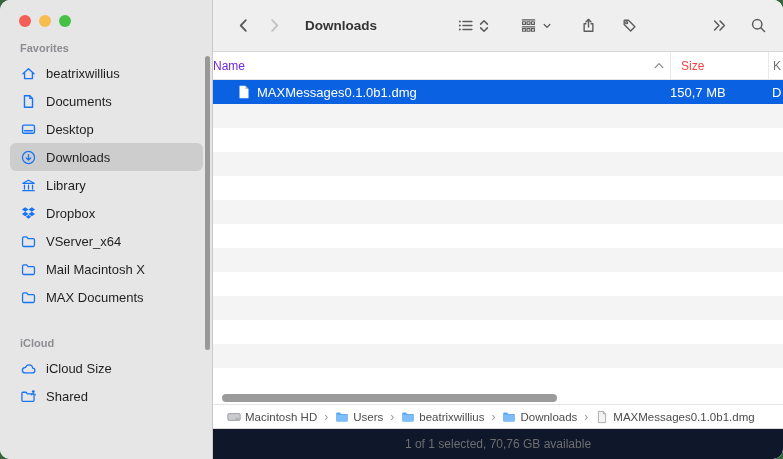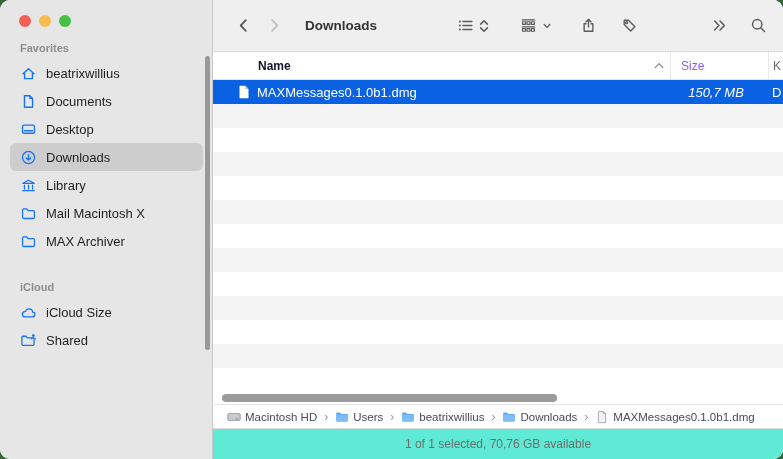--- a/index.html
+++ b/index.html
@@ -33,48 +33,48 @@
   .tb-spacer { flex: 1.1; }
   .tb-spacer2 { flex: 1; }
   .tb-group { margin-left: 30px; }
   .tb-share { margin-left: 28px; }
   .tb-tag   { margin-left: 24px; }
   .tb-search{ margin-left: 22px; }
 
   
   .list-header { height: 28px; flex-shrink: 0; display: flex; align-items: center; border-bottom: 1px solid #e3e3e3; font-size: 12px; background: #fff; }
   .col-name { flex: 1; min-width: 0; display: flex; align-items: center; }
-  .list-header .col-name { padding-left: 45px; color: #0f172a; font-weight: 700; }
+  .list-header .col-name { color: #6d28d9; font-weight: 400; }
   .hspacer { flex: 1; }
   .caret { width: 10px; height: 7px; color: #8b8b8b; margin-right: 6px; }
   .col-divider { width: 1px; height: 100%; background: #e8e8e8; }
   .col-size { width: 97px; }
-  .list-header .col-size { padding-left: 10px; color: #8b5cf6; font-weight: 400; }
+  .list-header .col-size { padding-left: 10px; color: #ef4444; font-weight: 400; }
   .col-kind { width: 14px; overflow: hidden; white-space: nowrap; }
   .list-header .col-kind { padding-left: 4px; color: #6f6f6f; font-weight: 400; }
 
   
   .rows { flex-shrink: 0; }
   .row { height: 24px; display: flex; align-items: center; font-size: 13px; color: #222; }
   .row.alt { background: #f4f4f5; }
   .row.selected { background: #0a61e1; color: #fff; }
   .row .col-name { padding-left: 25px; gap: 7px; }
-  .row .col-size { width: 98px; text-align: center; padding-right: 6px; font-style: italic; }
+  .row .col-size { width: 98px; text-align: left; padding-right: 6px; }
   .row .col-kind { width: 15px; padding-left: 4px; }
   .row-file-icn { width: 12px; height: 14px; flex-shrink: 0; }
   .row-label { white-space: nowrap; overflow: hidden; }
 
   
   .bottom-strip { height: 12px; flex-shrink: 0; position: relative; background: #fff; }
   .hscroll { position: absolute; left: 9px; top: 2px; width: 335px; height: 8px; border-radius: 4px; background: #9b9b9b; }
   .pathbar { height: 24px; flex-shrink: 0; border-top: 1px solid #e6e6e6; display: flex; align-items: center; padding: 0 14px; gap: 6px; font-size: 11.5px; color: #4c4c4c; overflow: hidden; white-space: nowrap; background: #fff; }
   .pb-item { display: flex; align-items: center; gap: 4px; flex-shrink: 0; }
   .pb-icn { width: 14px; height: 14px; flex-shrink: 0; }
   .pb-sep { color: #9b9b9b; font-size: 12px; margin: 0 1px; }
-  .statusbar { flex: 1; background: #5eead4; border-top: 1px solid #dadada; display: flex; align-items: center; justify-content: center; font-size: 12px; color: #6e6e6e; }
+  .statusbar { flex: 1; background: #0f172a; border-top: 1px solid #dadada; display: flex; align-items: center; justify-content: center; font-size: 12px; color: #6e6e6e; }
 </style>
 </head>
 <body>
 
 <div class="window">
   <aside class="sidebar">
     <div class="traffic">
         <span class="tl-dot" style="background: rgb(243, 95, 86);"></span>
         <span class="tl-dot" style="background: rgb(246, 190, 79);"></span>
         <span class="tl-dot" style="background: rgb(71, 193, 69);"></span>
@@ -119,33 +119,49 @@
         <div class="sb-item">
           <span class="icn">
             <svg viewBox="0 0 16 16">
               <path d="M2.6 5.9 L8 3.1 L13.4 5.9 M2.9 5.9 H13.1 M4.2 7.6 V11.3 M8 7.6 V11.3 M11.8 7.6 V11.3 M2.6 12.9 H13.4" fill="none" stroke="currentColor" stroke-linecap="round" stroke-linejoin="round" stroke-width="1.2"></path>
             </svg>
           </span>
           <span class="sb-label">Library</span>
         </div>
         <div class="sb-item">
           <span class="icn">
+            <svg viewBox="0 0 16 16" fill="currentColor">
+              <path d="M4.9 2.2 L8 4.3 L4.9 6.4 L1.8 4.3 Z M11.1 2.2 L14.2 4.3 L11.1 6.4 L8 4.3 Z M4.9 6.4 L8 8.5 L4.9 10.6 L1.8 8.5 Z M11.1 6.4 L14.2 8.5 L11.1 10.6 L8 8.5 Z M8 9.4 L10.5 11.1 L8 12.9 L5.5 11.1 Z"></path>
+            </svg>
+          </span>
+          <span class="sb-label">Dropbox</span>
+        </div>
+        <div class="sb-item">
+          <span class="icn">
             <svg viewBox="0 0 16 16">
               <path d="M2.4 4.8 C2.4 4.2 2.9 3.7 3.5 3.7 H6.2 L7.6 5.2 H12.5 C13.1 5.2 13.6 5.7 13.6 6.3 V11.6 C13.6 12.2 13.1 12.7 12.5 12.7 H3.5 C2.9 12.7 2.4 12.2 2.4 11.6 Z" fill="none" stroke="currentColor" stroke-linecap="round" stroke-linejoin="round" stroke-width="1.2"></path>
             </svg>
           </span>
+          <span class="sb-label">VServer_x64</span>
+        </div>
+        <div class="sb-item">
+          <span class="icn">
+            <svg viewBox="0 0 16 16">
+              <path d="M2.4 4.8 C2.4 4.2 2.9 3.7 3.5 3.7 H6.2 L7.6 5.2 H12.5 C13.1 5.2 13.6 5.7 13.6 6.3 V11.6 C13.6 12.2 13.1 12.7 12.5 12.7 H3.5 C2.9 12.7 2.4 12.2 2.4 11.6 Z" fill="none" stroke="currentColor" stroke-linecap="round" stroke-linejoin="round" stroke-width="1.2"></path>
+            </svg>
+          </span>
           <span class="sb-label">Mail Macintosh X</span>
         </div>
         <div class="sb-item">
           <span class="icn">
             <svg viewBox="0 0 16 16">
               <path d="M2.4 4.8 C2.4 4.2 2.9 3.7 3.5 3.7 H6.2 L7.6 5.2 H12.5 C13.1 5.2 13.6 5.7 13.6 6.3 V11.6 C13.6 12.2 13.1 12.7 12.5 12.7 H3.5 C2.9 12.7 2.4 12.2 2.4 11.6 Z" fill="none" stroke="currentColor" stroke-linecap="round" stroke-linejoin="round" stroke-width="1.2"></path>
             </svg>
           </span>
-          <span class="sb-label">MAX Archiver</span>
+          <span class="sb-label">MAX Documents</span>
         </div>
         <div class="sb-header">iCloud</div>
         <div class="sb-item">
           <span class="icn">
             <svg viewBox="0 0 16 16">
               <path d="M4.9 12.2 H11.7 C13 12.2 14 11.2 14 9.9 C14 8.7 13.1 7.8 11.9 7.7 C11.8 5.9 10.3 4.6 8.5 4.6 C7 4.6 5.7 5.5 5.3 6.9 C3.9 7 2.2 7.9 2.2 9.6 C2.2 11 3.4 12.2 4.9 12.2 Z" fill="none" stroke="currentColor" stroke-linecap="round" stroke-linejoin="round" stroke-width="1.2"></path>
             </svg>
           </span>
           <span class="sb-label">iCloud Size</span>
         </div>

